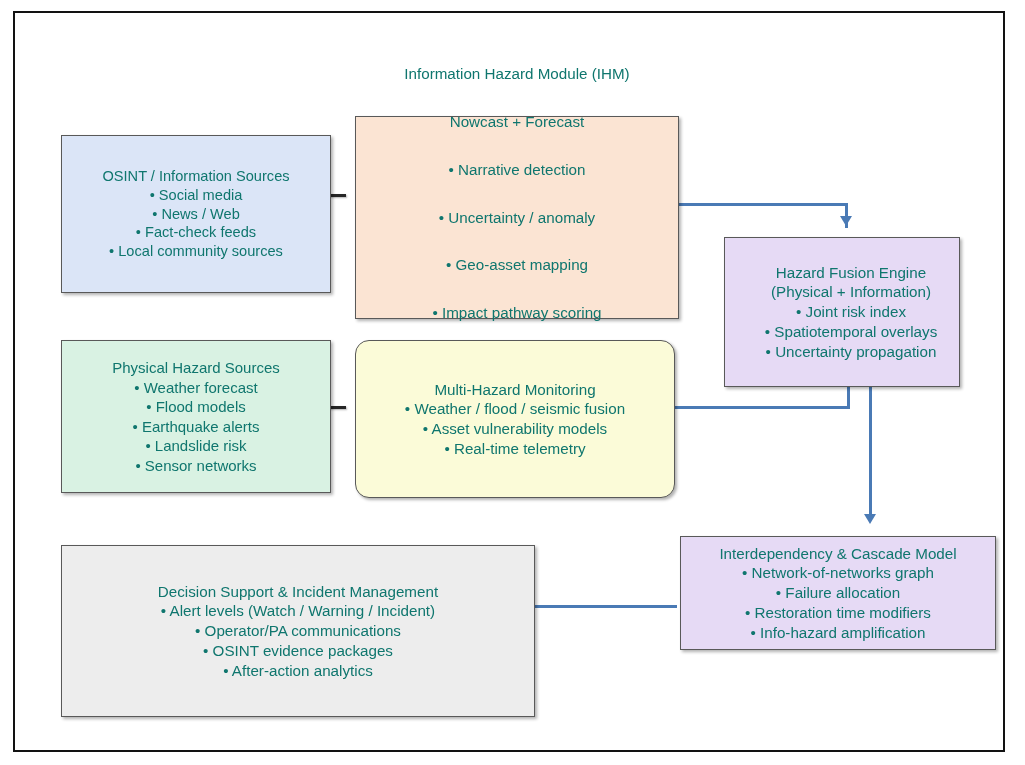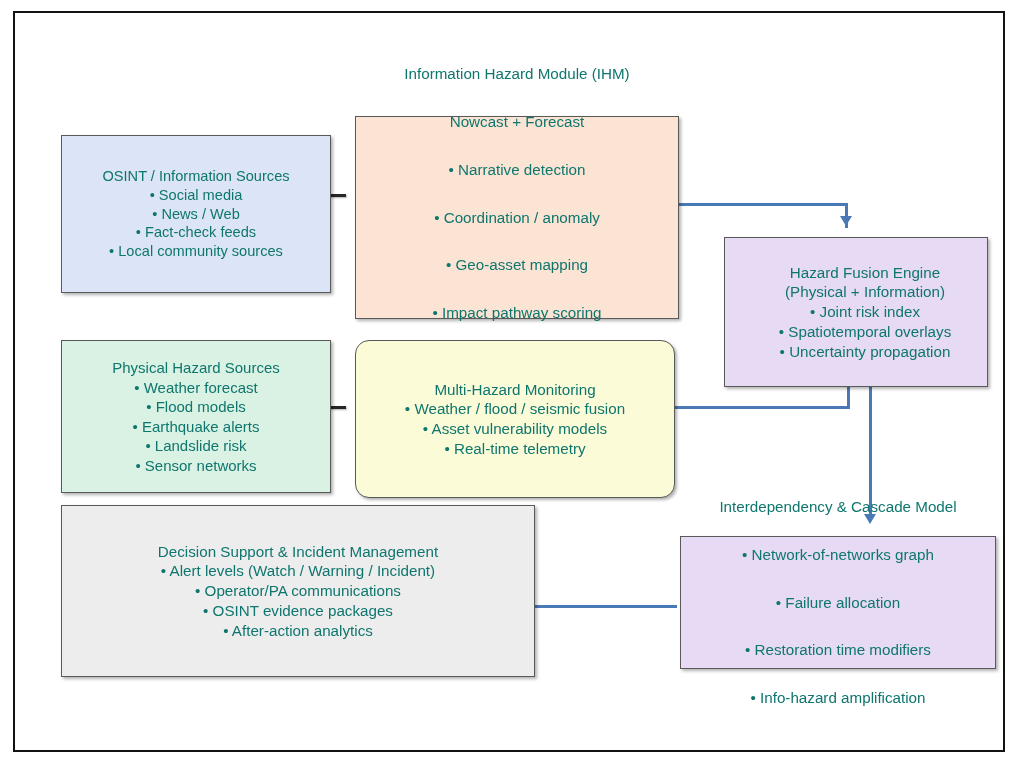--- a/index.html
+++ b/index.html
@@ -56,46 +56,45 @@
     background: #dbe5f7;
     font-size: 14.6px;
   }
   #node-ihm {
     left: 340px; top: 103px; width: 324px; height: 203px;
     background: #fbe4d3;
     font-size: 15.2px;
     gap: 28px;
   }
   #node-fusion {
-    left: 709px; top: 224px; width: 264px; height: 150px;
+    left: 709px; top: 224px; width: 236px; height: 150px;
     background: #e6daf5;
     font-size: 15.2px;
     padding-left: 24px;
   }
   #node-physical {
     left: 46px; top: 327px; width: 270px; height: 153px;
     background: #d9f2e3;
     font-size: 15px;
   }
   #node-monitoring {
     left: 340px; top: 327px; width: 320px; height: 158px;
     background: #fbfbd8;
     font-size: 15.2px;
     border-radius: 14px;
   }
   #node-decision {
-    left: 46px; top: 492px; width: 474px; height: 172px;
+    left: 46px; top: 532px; width: 474px; height: 172px;
     background: #ededed;
     font-size: 15.2px;
   }
   #node-cascade {
-    left: 665px; top: 523px; width: 316px; height: 133px;
+    left: 665px; top: 523px; width: 316px; height: 114px;
     background: #e6daf5;
     font-size: 15.2px;
-    gap: 28px;
   }
 
   
   .conn {
     position: absolute;
   }
   .conn-black {
     background: #262626;
     box-shadow: 1px 1px 2px rgba(0,0,0,0.30);
   }
@@ -152,21 +151,21 @@
       <span class="line">• Social media</span>
       <span class="line">• News / Web</span>
       <span class="line">• Fact-check feeds</span>
       <span class="line">• Local community sources</span>
     </div>
 
     <div class="node" id="node-ihm">
       <span class="title">Information Hazard Module (IHM)</span>
       <span class="line">Nowcast + Forecast</span>
       <span class="line">• Narrative detection</span>
-      <span class="line">• Coordination / anomaly</span>
+      <span class="line">• Uncertainty / anomaly</span>
       <span class="line">• Geo-asset mapping</span>
       <span class="line">• Impact pathway scoring</span>
       <span class="line">• Confidence &amp; provenance</span>
     </div>
 
     <div class="node" id="node-fusion">
       <span class="title">Hazard Fusion Engine</span>
       <span class="line">(Physical + Information)</span>
       <span class="line">• Joint risk index</span>
       <span class="line">• Spatiotemporal overlays</span>

